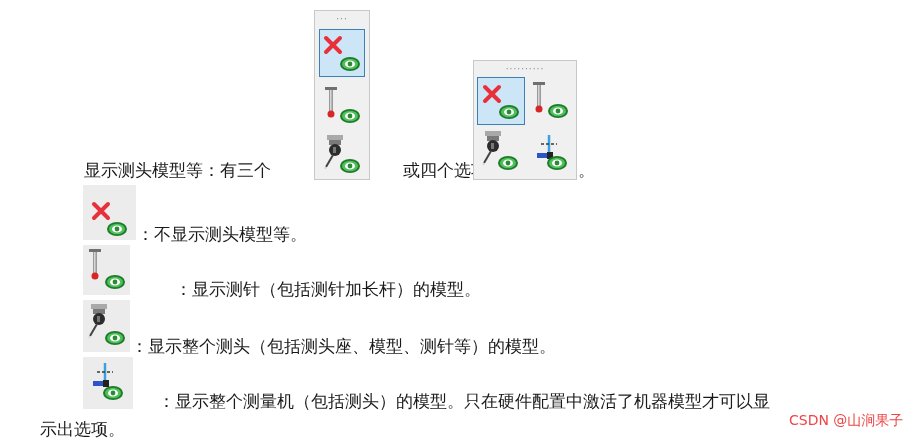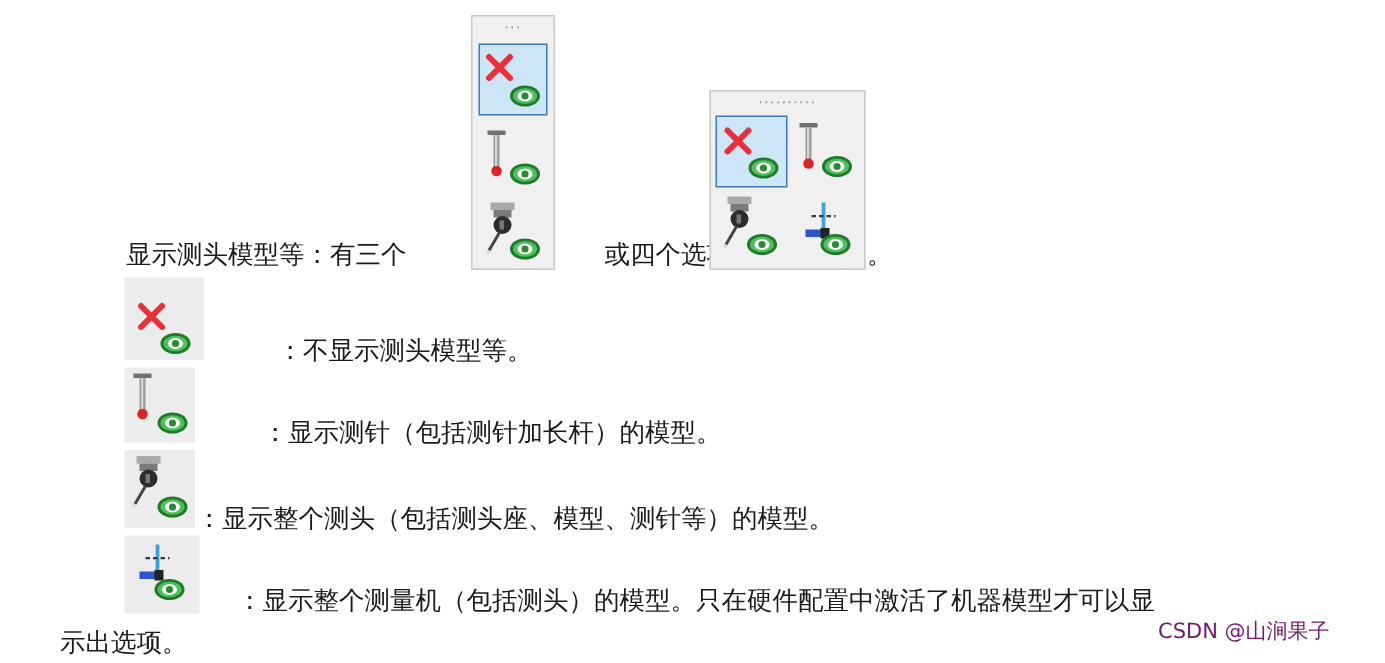--- a/index.html
+++ b/index.html
@@ -7,21 +7,21 @@
          font-family: "DejaVu Serif", "Liberation Serif", serif; color:#111; }
   .abs { position:absolute; }
   .txt { font-size:17px; line-height:20px; white-space:nowrap; color:#1a1a1a; }
   
   .toolbar { background:#f0f0f0; border:1px solid #c8c8c8; box-sizing:border-box; }
   .grip { position:absolute; top:4px; left:0; right:0; text-align:center; font-size:9px; line-height:8px; color:#8a8a8a; letter-spacing:1px; font-family:"DejaVu Sans", sans-serif; }
   .cell { position:absolute; width:44px; height:46px; box-sizing:border-box; }
   .cell.sel { background:#cde6f7; border:1px solid #3d7fb4; }
   .icon-bg { background:#ececec; }
   svg { display:block; }
-  .watermark { font-family:"DejaVu Sans", "Liberation Sans", sans-serif; font-size:14px; color:#701a75; }
+  .watermark { font-family:"DejaVu Sans", "Liberation Sans", sans-serif; font-size:14px; color:#ef4444;margin-left:17px; }
 </style>
 </head>
 <body>
 
 <svg width="0" height="0" style="position:absolute">
   <defs>
     <g id="eye">
       <ellipse cx="0" cy="0" rx="10" ry="7" fill="#1f7a2c"></ellipse>
       <ellipse cx="0" cy="0" rx="8" ry="5.2" fill="#4fc15a"></ellipse>
       <ellipse cx="0" cy="0" rx="5" ry="3.6" fill="#ffffff"></ellipse>
@@ -108,21 +108,21 @@
 </div>
 
 <div class="abs txt" style="left:578px; top:160px;">。</div>
 
 <div class="abs icon-bg" style="left:83px; top:185px; width:53px; height:55px;">
   <svg width="53" height="55">
     <use href="#cross" transform="translate(18,26)"></use>
     <use href="#eye" transform="translate(34,44)"></use>
   </svg>
 </div>
-<div class="abs txt" style="left:137px; top:224px;margin-left:48px;">：不显示测头模型等。</div>
+<div class="abs txt" style="left:137px; top:224px;">：不显示测头模型等。</div>
 
 <div class="abs icon-bg" style="left:83px; top:245px; width:47px; height:50px;">
   <svg width="47" height="50">
     <use href="#stylus" transform="translate(12,4)"></use>
     <use href="#eye" transform="translate(32,37)"></use>
   </svg>
 </div>
 <div class="abs txt" style="left:141px; top:279px;margin-left:34px;">：显示测针（包括测针加长杆）的模型。</div>
 
 <div class="abs icon-bg" style="left:83px; top:300px; width:47px; height:52px;">

